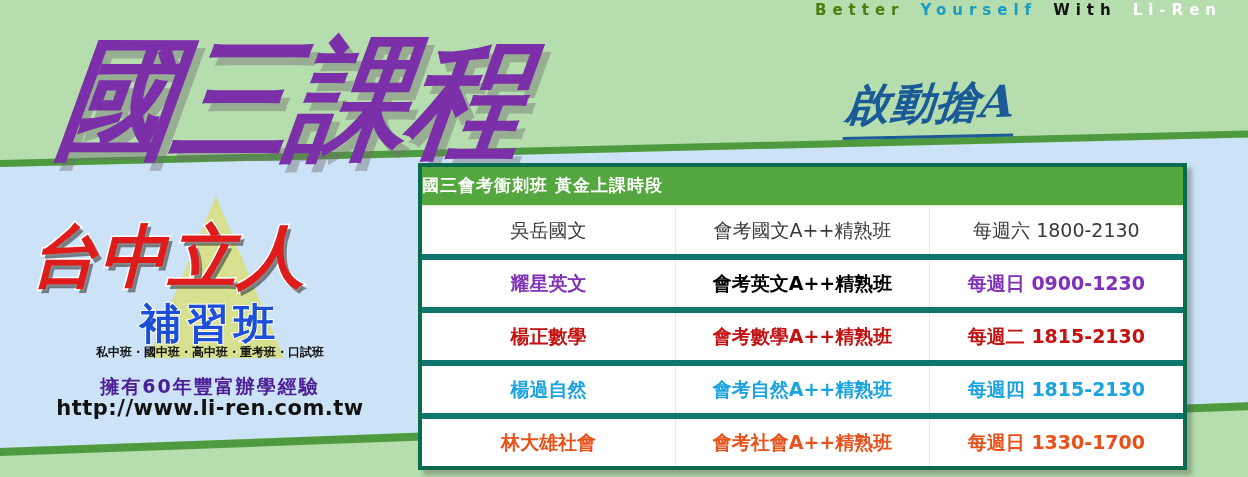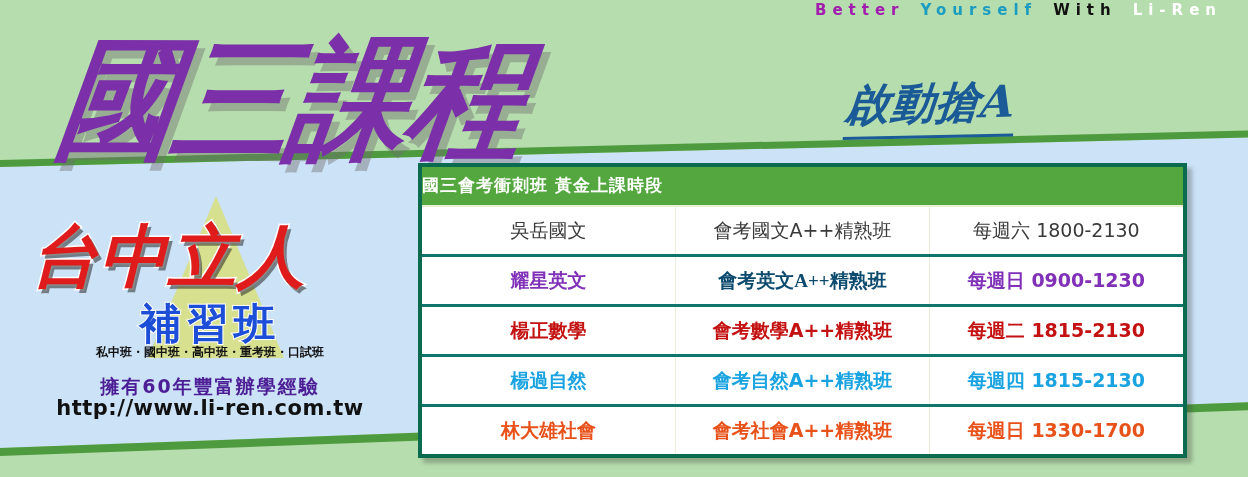--- a/index.html
+++ b/index.html
@@ -45,21 +45,21 @@
   .tagline {
     position: absolute;
     right: 10px;
     top: 1px;
     font-size: 15px;
     font-weight: bold;
     letter-spacing: 6px;
     white-space: nowrap;
     z-index: 6;
   }
-  .tagline .w1 { color: #a21caf; }
+  .tagline .w1 { color: #4d7c0f; }
   .tagline .w2 { color: #1b9cc0; }
   .tagline .w3 { color: #111111; }
   .tagline .w4 { color: #ffffff; }
   .tagline span { margin-right: 16px; }
 
   
   .main-title {
     position: absolute;
     left: 72px;
     top: 12px;
@@ -209,21 +209,21 @@
     padding: 7px 0 8px 0;
     letter-spacing: 1px;
     border-bottom: 2px solid #ecefd8;
   }
   table.sched td {
     height: 45px;
     font-size: 19px;
     font-weight: bold;
     text-align: center;
     vertical-align: middle;
-    border-bottom: 3px solid #0f766e;
+    border-bottom: 6px solid #0f766e;
     border-right: 1px solid #e9eed6;
     background: #ffffff;
     white-space: nowrap;
   }
   table.sched tr:last-child td { border-bottom: none; }
   table.sched td.c3 { border-right: none; }
   table.sched td.c1 { width: 152px; }
   table.sched td.c2 { width: 240px; }
   table.sched td.c3 { width: 369px; }
   table.sched tr.r1 td { font-weight: normal; }
@@ -261,21 +261,21 @@
         </tr>
       </thead>
       <tbody>
         <tr class="r1">
           <td class="c1" style="color: rgb(58, 58, 58);">吳岳國文</td>
           <td class="c2" style="color: rgb(58, 58, 58);">會考國文A++精熟班</td>
           <td class="c3" style="color: rgb(58, 58, 58);">每週六 1800-2130</td>
         </tr>
         <tr>
           <td class="c1" style="color: rgb(128, 49, 184);">耀星英文</td>
-          <td class="c2" style="color: #0c4a6e; font-family: Liberation Serif, serif;">會考英文A++精熟班</td>
+          <td class="c2" style="color: #000000;">會考英文A++精熟班</td>
           <td class="c3" style="color: rgb(128, 49, 184);">每週日 0900-1230</td>
         </tr>
         <tr>
           <td class="c1" style="color: rgb(196, 17, 17);">楊正數學</td>
           <td class="c2" style="color: rgb(196, 17, 17);">會考數學A++精熟班</td>
           <td class="c3" style="color: rgb(196, 17, 17);">每週二 1815-2130</td>
         </tr>
         <tr>
           <td class="c1" style="color: rgb(25, 163, 224);">楊過自然</td>
           <td class="c2" style="color: rgb(25, 163, 224);">會考自然A++精熟班</td>

